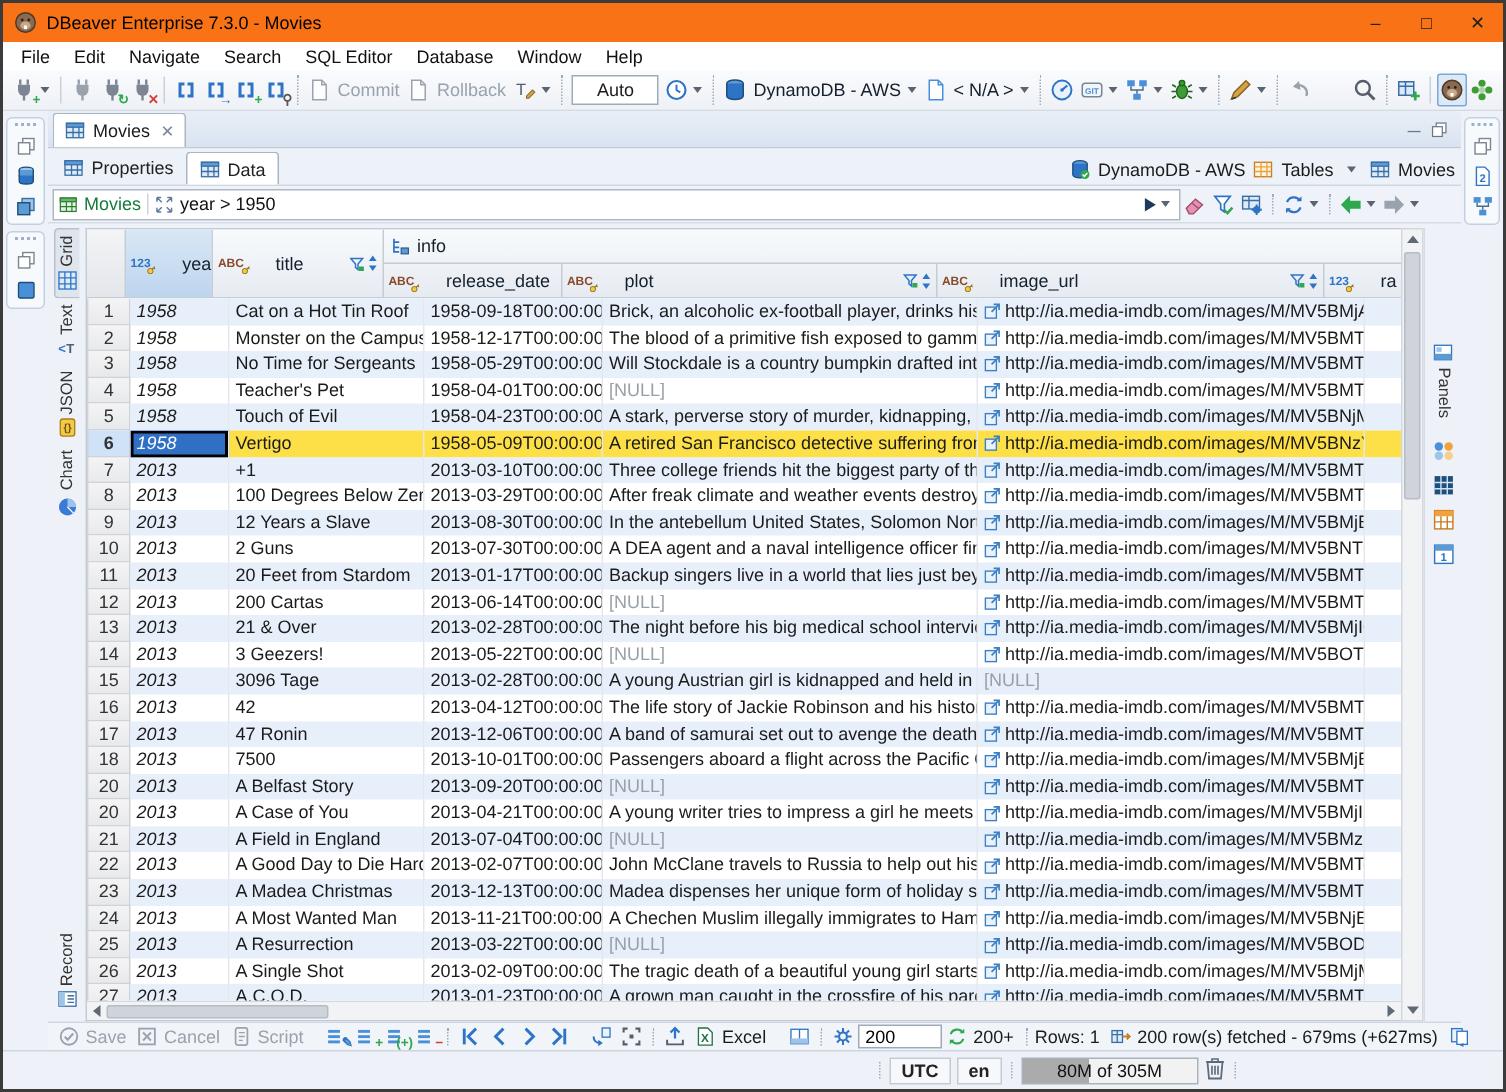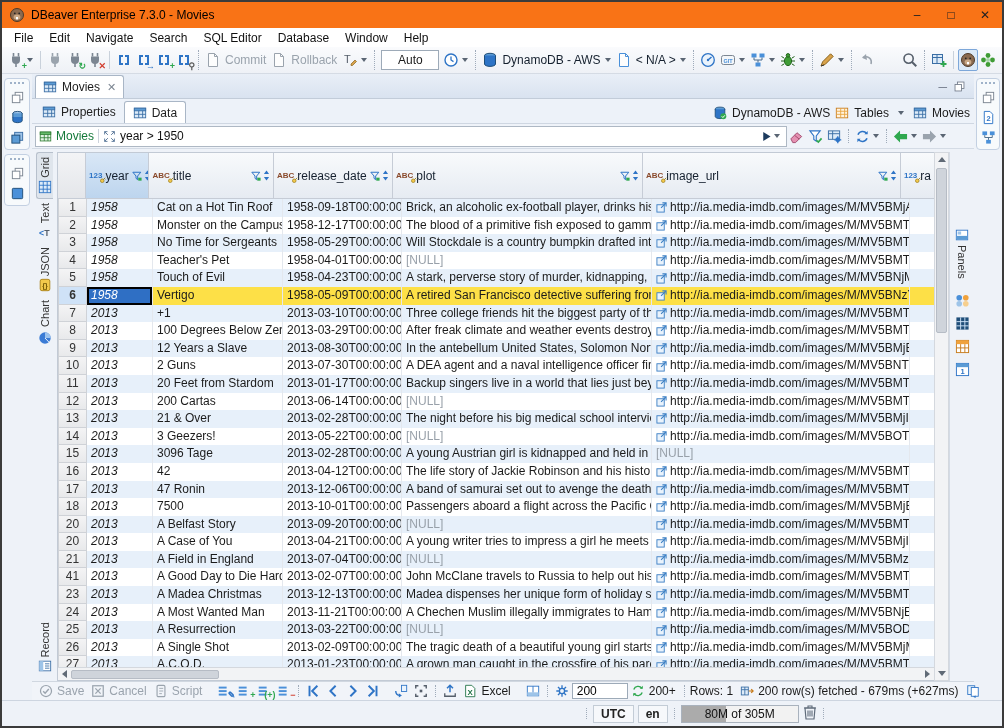--- a/index.html
+++ b/index.html
@@ -68,21 +68,21 @@
   .vtab { display:flex; flex-direction:column; align-items:center; padding:4px 1px; gap:2px; color:#333; border-radius:3px 0 0 3px; }
   .vtab .vlabel { writing-mode:vertical-rl; transform:rotate(180deg); font-size:11px; }
   .vtab svg { width:14px; height:14px; }
   .vtab.sel { background:#dfe5ec; border:1px solid #b7c0cc; border-right:none; }
   .vtab-spacer { flex:1; }
   .chart-dot { margin:2px 0; }
 
   #gridwrap { flex:1; display:flex; flex-direction:column; background:#fff; border:1px solid #c2cad5; border-right:none; overflow:hidden; }
   
   #ghead { height:46px; display:flex; flex:0 0 46px; background:linear-gradient(#f8fafc,#e6ebf2); border-bottom:1px solid #c6ccd6; }
-  .hcell { border-right:1px solid #c6ccd6; display:flex; align-items:center; padding:0 3px; gap:3px; overflow:hidden; white-space:nowrap; }
+  .hcell { border-right:1px solid #c6ccd6; display:flex; align-items:center; padding:0 3px; gap:21px; overflow:hidden; white-space:nowrap; }
   .hc-corner { width:29px; background:linear-gradient(#f3f4f6,#e4e6ea); }
   .hc-year { width:66px; background:linear-gradient(#d9e7f6,#bdd5ee); }
   .hc-title { width:130px; }
   #hinfo { flex:1; display:flex; flex-direction:column; }
   #hinfo-top { height:23px; display:flex; align-items:center; gap:4px; padding:0 4px; border-bottom:1px solid #c6ccd6; }
   #hinfo-sub { flex:1; display:flex; }
   .hc-rel { width:119px; } .hc-plot { width:250px; } .hc-url { width:258px; } .hc-rating { flex:1; border-right:none; }
   .sorticons { margin-left:auto; display:flex; align-items:center; gap:2px; }
   .sorticons svg.fn { width:10px; height:10px; }
   .sorticons svg.ud { width:7px; height:11px; }
@@ -813,20 +813,26 @@
               <span class="sorticons">
                   <svg class="fn">
                     <use href="#s-funnel"></use>
                   </svg>
                   <svg class="ud">
                     <use href="#s-updown"></use>
                   </svg>
                 </span>
             </div>
             <div id="hinfo">
+              <div id="hinfo-top">
+                <svg width="14" height="14">
+                    <use href="#s-tree"></use>
+                  </svg>
+                <span class="hname">info</span>
+              </div>
               <div id="hinfo-sub">
                 <div class="hcell hc-rel">
                   <span class="typico tabc">ABC<svg class="keydot">
                         <use href="#s-key"></use>
                       </svg></span>
                   <span class="hname">release_date</span>
                   <span class="sorticons">
                       <svg class="fn">
                         <use href="#s-funnel"></use>
                       </svg>
@@ -1158,21 +1164,21 @@
                 <div class="gc gc-plot"><span class="nullv">[NULL]</span></div>
                 <div class="gc gc-url">
                   <svg>
                     <use href="#s-link"></use>
                   </svg>
                   <span>http://ia.media-imdb.com/images/M/MV5BMzI4</span>
                 </div>
                 <div class="gc gc-rating"></div>
               </div>
               <div class="grow">
-                <div class="gc gc-rn">41</div>
+                <div class="gc gc-rn">22</div>
                 <div class="gc gc-year">2013</div>
                 <div class="gc gc-title">A Good Day to Die Hard</div>
                 <div class="gc gc-rel">2013-02-07T00:00:00Z</div>
                 <div class="gc gc-plot">John McClane travels to Russia to help out his see</div>
                 <div class="gc gc-url">
                   <svg>
                     <use href="#s-link"></use>
                   </svg>
                   <span>http://ia.media-imdb.com/images/M/MV5BMTcw</span>
                 </div>

